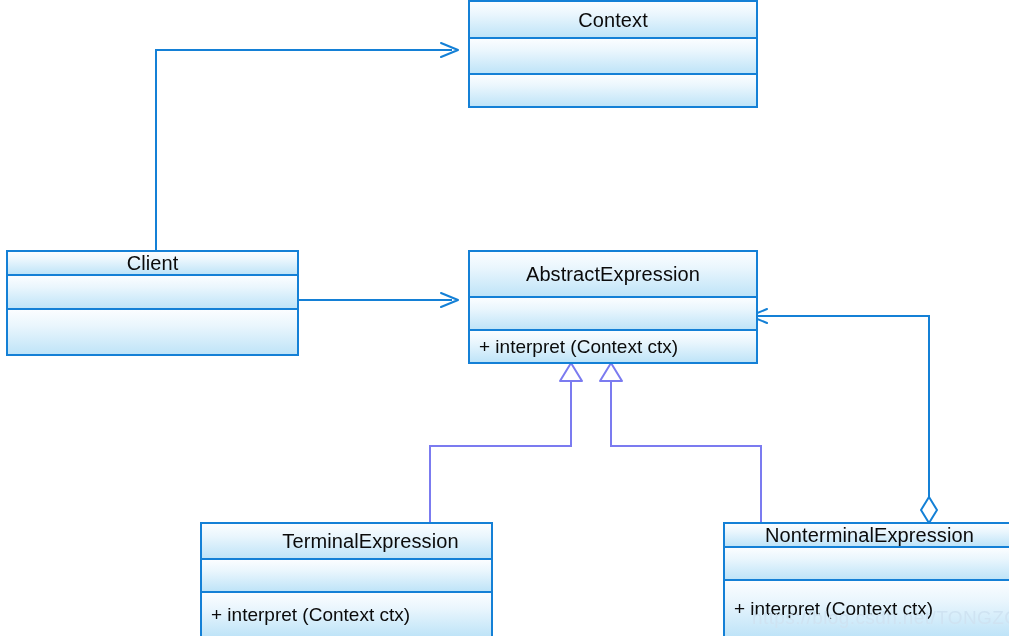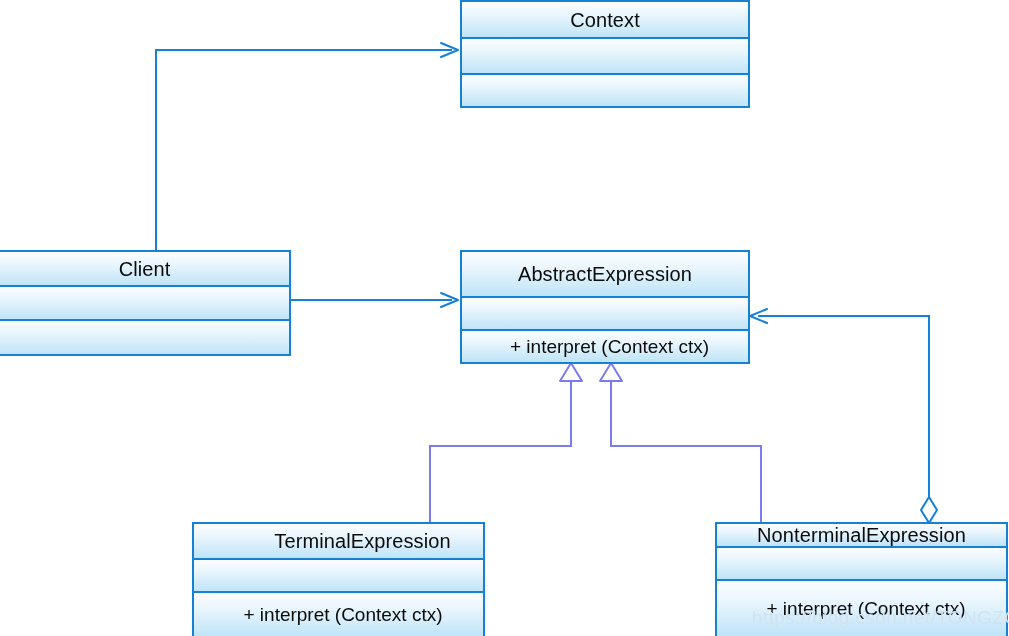--- a/index.html
+++ b/index.html
@@ -15,20 +15,21 @@
     overflow: hidden;
     font-family: "Liberation Sans", sans-serif;
   }
   .uml-class {
     position: absolute;
     box-sizing: border-box;
     border: 2px solid #1480d6;
     display: flex;
     flex-direction: column;
     z-index: 5;
+    margin-left: 8px;
   }
   .compartment {
     box-sizing: border-box;
     background: linear-gradient(to bottom, #fbfdff 0%, #eaf6fd 35%, #bfe4f8 100%);
     display: flex;
     align-items: center;
     overflow: hidden;
   }
   .compartment + .compartment {
     border-top: 2px solid #1480d6;
@@ -36,21 +37,21 @@
   .c-name {
     justify-content: center;
   }
   .c-name span {
     font-size: 20px;
     color: #0b0b0b;
     line-height: 1;
     letter-spacing: 0.1px;
   }
   .c-ops {
-    justify-content: center;
+    justify-content: flex-start;
     padding-left: 9px;
   }
   .c-ops span {
     font-size: 19px;
     color: #0b0b0b;
     line-height: 1;
     white-space: nowrap;
   }
   .edge-layer {
     position: absolute;
@@ -113,21 +114,21 @@
     </div>
     <div class="compartment c-ops" style="height:36px;">
       <span></span>
     </div>
     <div class="compartment c-ops" style="flex:1;">
       <span></span>
     </div>
   </div>
 
   <div class="uml-class" style="left:-2px; top:250px; width:293px; height:106px;">
-    <div class="compartment c-name" style="height:33px;justify-content:center;">
+    <div class="compartment c-name" style="height:22px;justify-content:center;">
       <span>Client</span>
     </div>
     <div class="compartment c-ops" style="height:34px;">
       <span></span>
     </div>
     <div class="compartment c-ops" style="flex:1;">
       <span></span>
     </div>
   </div>
 

